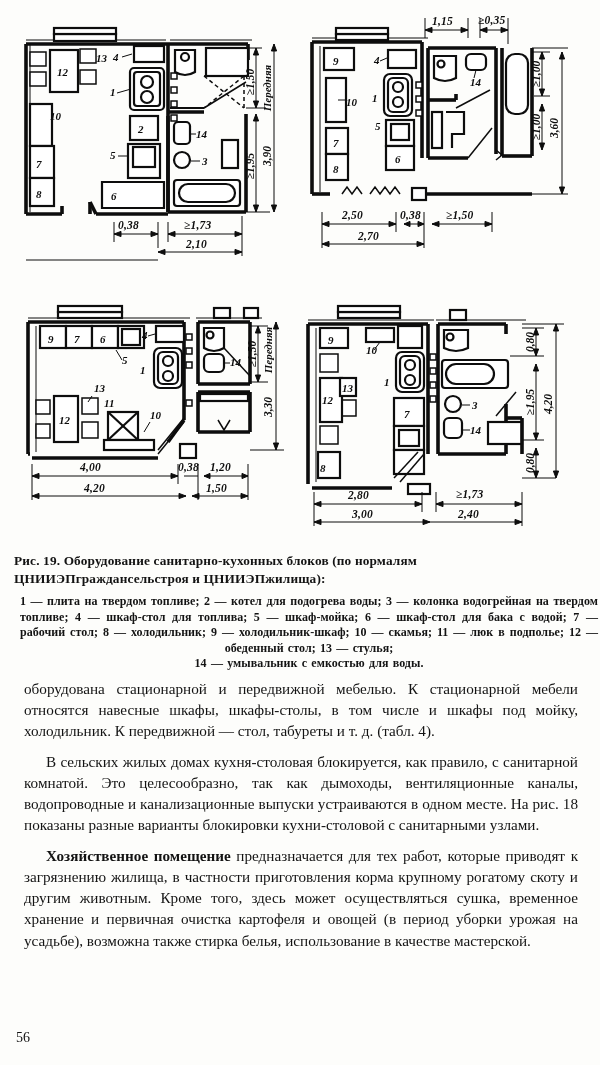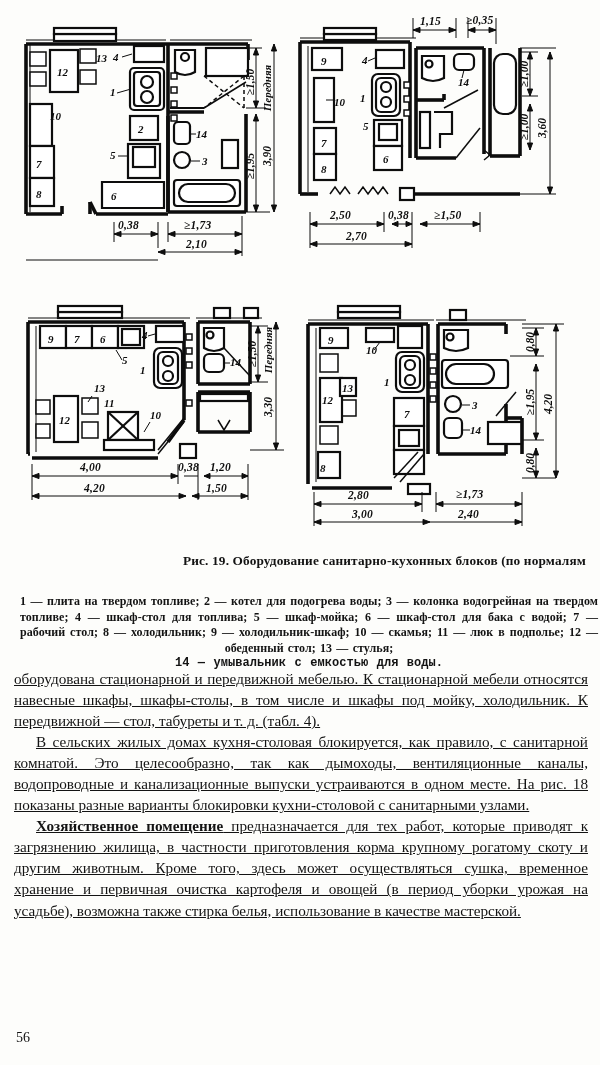--- a/index.html
+++ b/index.html
@@ -39,44 +39,44 @@
     font-style:italic;font-weight:700;font-size:11.5px;fill:#0d0d0d;
   }
   .word{
     font-family:"Liberation Serif","DejaVu Serif",serif;
     font-style:italic;font-weight:700;font-size:11px;fill:#0d0d0d;
   }
 
   
   .caption{
     position:absolute;left:14px;top:552px;width:572px;
-    text-align:right;
+    text-align:left;
   }
   .cap-line{
     font-size:13.3px;font-weight:700;line-height:1.34;
     letter-spacing:.15px;
   }
   .legend{
     position:absolute;left:12px;top:594px;width:578px;
     font-size:12px;font-weight:700;line-height:1.30;
     text-align:justify;text-align-last:center;
     letter-spacing:.05px;
     word-spacing:1.2px;
     margin-left:8px;
   }
-  .legend .lastline{display:block;font-family:Liberation Mono, monospace;}
+  .legend .lastline{display:block;}
 
   
   .body{
     position:absolute;left:14px;top:668px;width:574px;
     font-size:15.2px;line-height:1.385;
     text-align:justify;
     letter-spacing:.0px;
   }
-  .body p{margin:0;text-indent:22px;text-decoration:underline;}
+  .body p{margin:10px;text-indent:22px;}
   .body p.first{text-indent:0;}
   .bold{font-weight:700;}
 
   .pagenum{
     position:absolute;left:16px;top:1030px;
     font-size:14px;font-weight:400;
   }
 </style>
 </head>
 <body>
@@ -296,21 +296,21 @@
         <g class="ln w1">
           <path d="M256,28 L256,196"></path>
             <path d="M256,28 l-2.6,7 h5.2 z" fill="#0d0d0d"></path>
             <path d="M256,196 l-2.6,-7 h5.2 z" fill="#0d0d0d"></path>
         </g>
         <text class="dimv" x="253" y="140" transform="rotate(-90 253,140)" text-anchor="middle">3,90</text>
         <text class="word" x="253" y="72" transform="rotate(-90 253,72)" text-anchor="middle">Передняя</text>
       </svg>
     </div>
 
-    <div class="plan" style="left:288px;top:8px;text-align:center;">
+    <div class="plan" style="left:300px;top:8px;text-align:center;">
       <svg width="290" height="270" viewBox="0 0 290 270">
 
         <g class="ln w1">
           <path d="M125,22 L168,22"></path>
             <path d="M125,22 l7,-2.6 v5.2 z" fill="#0d0d0d"></path>
             <path d="M168,22 l-7,-2.6 v5.2 z" fill="#0d0d0d"></path>
           <path d="M125,10 L125,30"></path>
             <path d="M168,10 L168,30"></path>
           <path d="M180,22 L208,22"></path>
             <path d="M180,22 l7,-2.6 v5.2 z" fill="#0d0d0d"></path>
@@ -879,20 +879,21 @@
         </g>
         <text class="dim" x="52" y="226">3,00</text>
         <text class="dim" x="158" y="226">2,40</text>
       </svg>
     </div>
 
   </div>
 
   <div class="caption">
     <div class="cap-line">Рис. 19. Оборудование санитарно-кухонных блоков (по нормалям</div>
+    <div class="cap-line">ЦНИИЭПграждансельстроя и ЦНИИЭПжилища):</div>
   </div>
 
   <div class="legend">
     <span>1 — плита на твердом топливе; 2 — котел для подогрева воды; 3 — колонка водогрейная на твердом топливе; 4 — шкаф-стол для топлива; 5 — шкаф-мойка; 6 — шкаф-стол для бака с водой; 7 — рабочий стол; 8 — холодильник; 9 — холодильник-шкаф; 10 — скамья; 11 — люк в подполье; 12 — обеденный стол; 13 — стулья;</span>
     <span class="lastline">14 — умывальник с емкостью для воды.</span>
   </div>
 
   <div class="body">
     <p class="first">оборудована стационарной и передвижной мебелью. К стационарной мебели относятся навесные шкафы, шкафы-столы, в том числе и шкафы под мойку, холодильник. К передвижной — стол, табуреты и т. д. (табл. 4).</p>
     <p>В сельских жилых домах кухня-столовая блокируется, как правило, с санитарной комнатой. Это целесообразно, так как дымоходы, вентиляционные каналы, водопроводные и канализационные выпуски устраиваются в одном месте. На рис. 18 показаны разные варианты блокировки кухни-столовой с санитарными узлами.</p>

